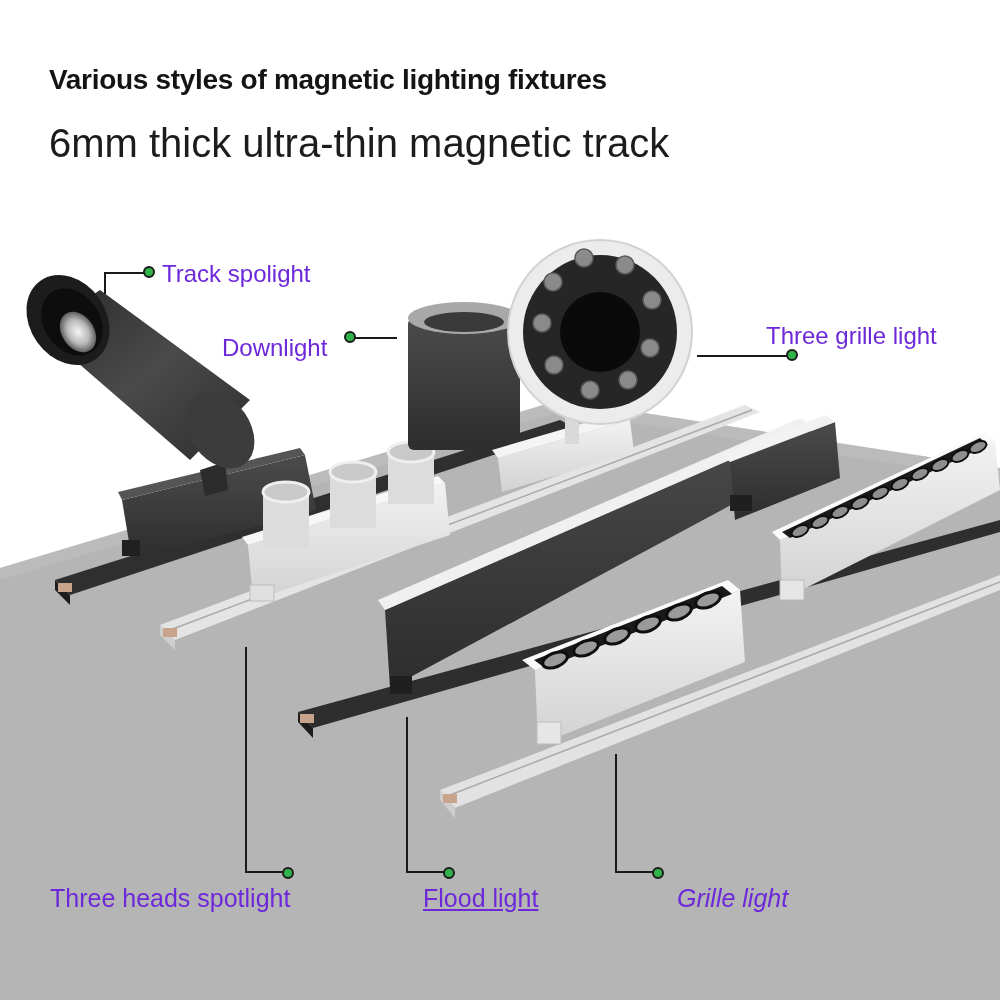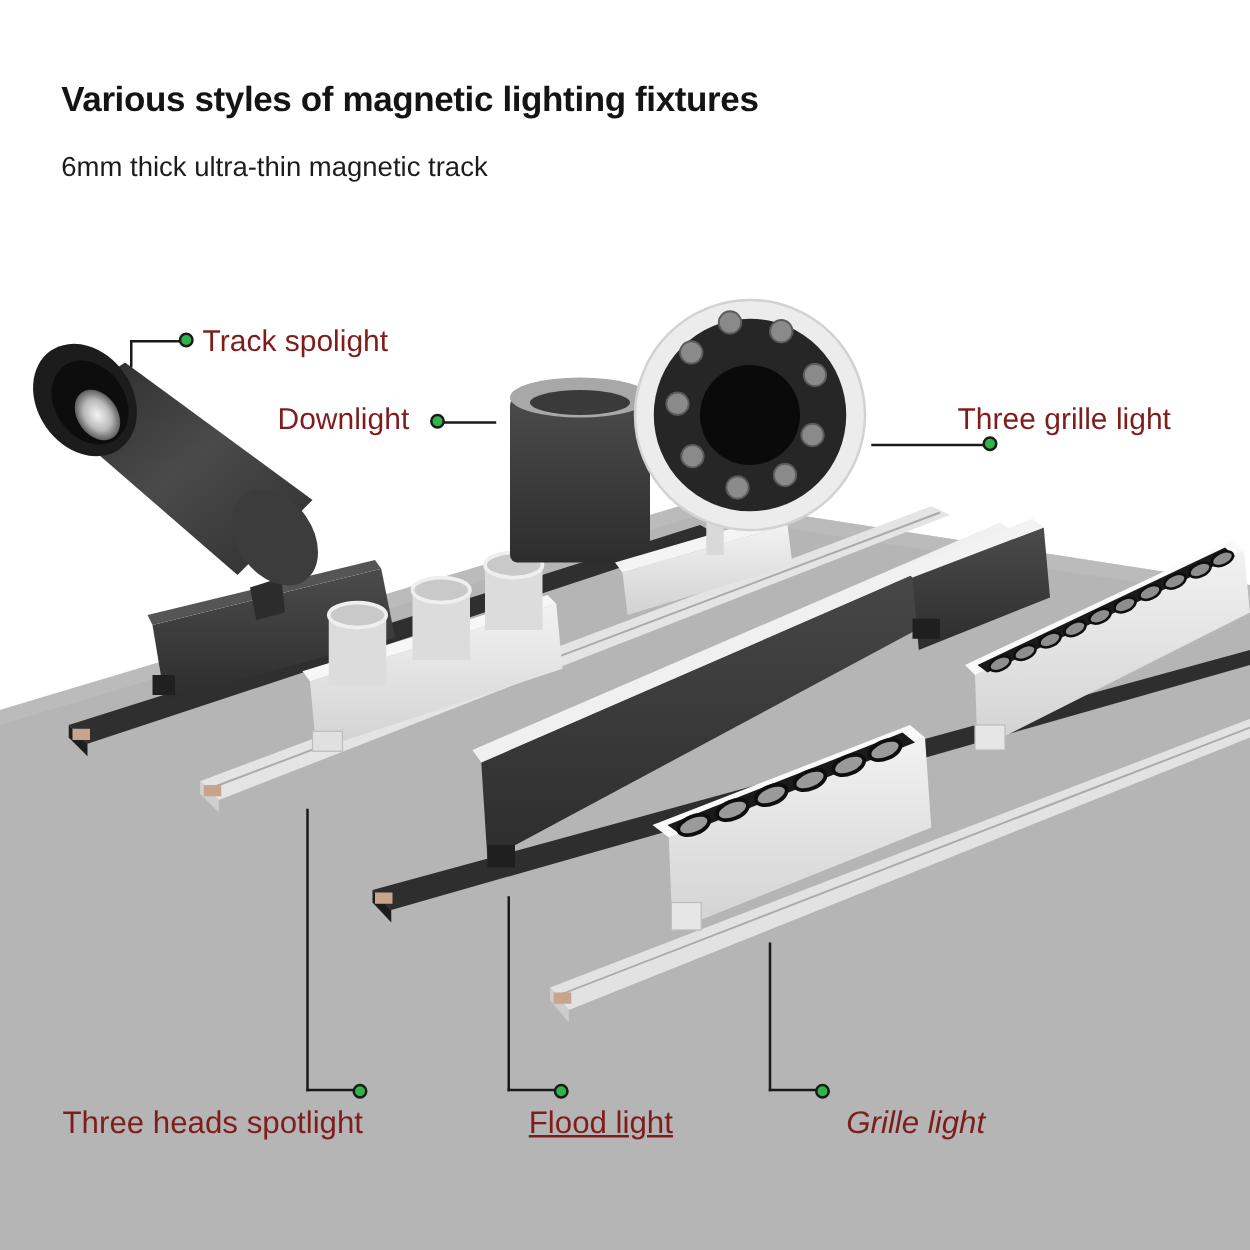--- a/index.html
+++ b/index.html
@@ -1,21 +1,21 @@
 <!DOCTYPE html>
 <html><head>
   <meta charset="utf-8">
   <style>
     * { box-sizing: border-box; margin: 0; padding: 0; }
     html, body { width: 1000px; height: 1000px; overflow: hidden; background: #ffffff; }
     body { position: relative; font-family: "Liberation Sans", "DejaVu Sans", sans-serif; color: #161616; }
     .title { position: absolute; left: 49px; top: 64px; font-size: 28px; font-weight: 700; letter-spacing: -0.3px; color: #141414; white-space: nowrap; }
-    .subtitle { position: absolute; left: 49px; top: 121px; font-size: 22px; font-weight: 400; color: #1c1c1c; white-space: nowrap; }
+    .subtitle { position: absolute; left: 49px; top: 121px; font-size: 40px; font-weight: 400; color: #1c1c1c; white-space: nowrap; }
     .scene { position: absolute; left: 0; top: 0; width: 1000px; height: 1000px; }
-    .label { position: absolute; font-size: 24px; color: #7f1d1d; white-space: nowrap; line-height: 1; }
+    .label { position: absolute; font-size: 24px; color: #6d28d9; white-space: nowrap; line-height: 1; }
     .label.bottom { font-size: 25px; text-align: right; }
     .leader { position: absolute; border-color: #1a1a1a; border-style: solid; border-width: 0; }
     .dot { position: absolute; width: 12px; height: 12px; border-radius: 50%; background: #2fb34a; border: 2px solid #1b1b1b; }
   </style>
 </head>
 <body>
 
 <svg class="scene" viewBox="0 0 1000 1000" xmlns="http://www.w3.org/2000/svg">
   <defs>
     <linearGradient id="blackCyl" x1="0" y1="0" x2="1" y2="1">
@@ -162,21 +162,21 @@
 <div class="title">Various styles of magnetic lighting fixtures</div>
 <div class="subtitle">6mm thick ultra-thin magnetic track</div>
 
 <div>
   <div class="leader" style="left:104px; top:272px; width:44px; height:22px; border-left-width:2px; border-top-width:2px;"></div>
   <div class="dot" style="left:143px; top:266px;"></div>
   <div class="label" style="left:162px; top:262px;">Track spolight</div>
 </div>
 
 <div>
-  <div class="label" style="left:222px; top:324px;">Downlight</div>
+  <div class="label" style="left:222px; top:336px;">Downlight</div>
   <div class="dot" style="left:344px; top:331px;"></div>
   <div class="leader" style="left:355px; top:337px; width:42px; height:0; border-top-width:2px;"></div>
 </div>
 
 <div>
   <div class="label" style="left:766px; top:324px;">Three grille light</div>
   <div class="leader" style="left:697px; top:355px; width:92px; height:0; border-top-width:2px;"></div>
   <div class="dot" style="left:786px; top:349px;"></div>
 </div>
 

